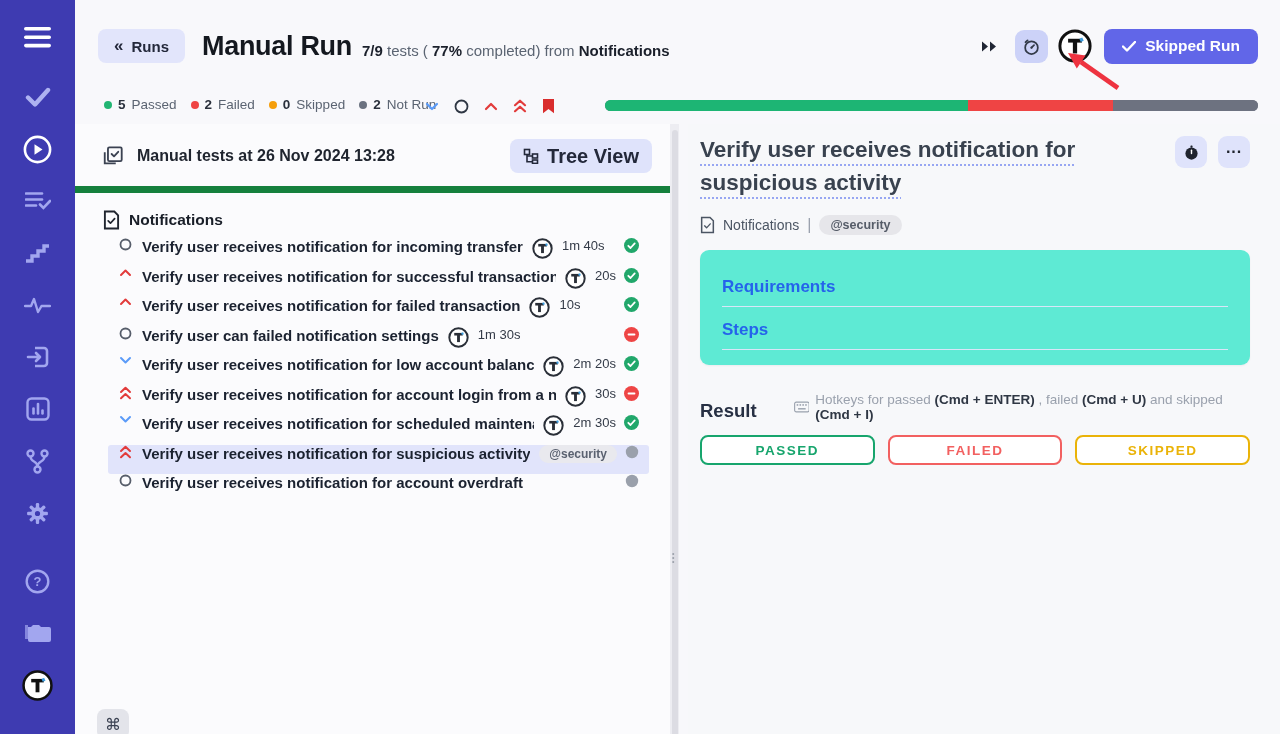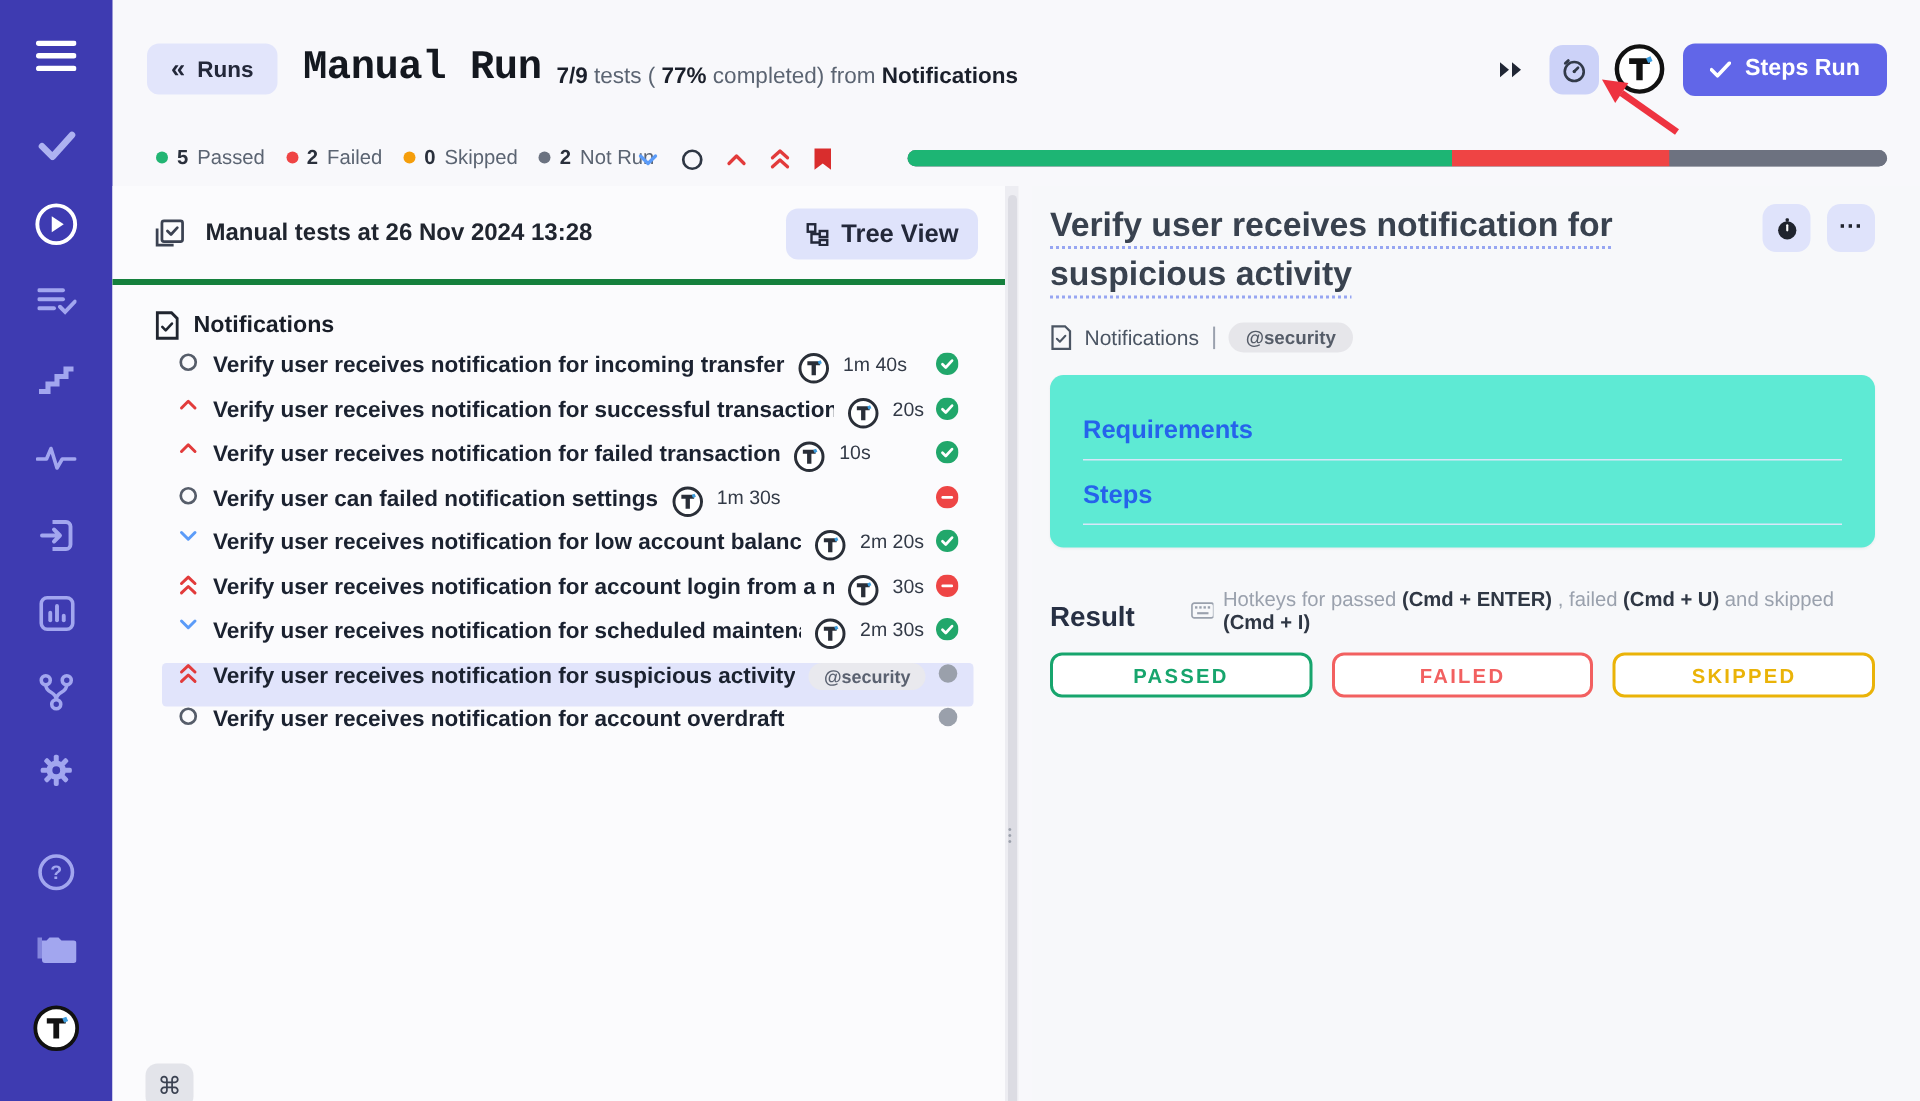--- a/index.html
+++ b/index.html
@@ -25,21 +25,21 @@
   
   .topbar {
     position:absolute; left:75px; top:0; width:1205px; height:88px;
     display:flex; align-items:center; padding:4px 22px 0 23px;
   }
   .runs-btn {
     display:flex; align-items:center; gap:8px; height:34px; padding:0 16px;
     background:#e2e5fb; border:none; border-radius:8px; cursor:pointer;
     font-family:inherit; font-size:15px; font-weight:700; color:#23283a;
   }
-  .page-title { font-size:27px; font-weight:800; color:#14181f; margin-left:17px; letter-spacing:-0.3px;font-family:Liberation Mono, monospace; }
+  .page-title { font-size:27px; font-weight:800; color:#14181f; margin-left:17px; letter-spacing:-0.3px; }
   .subtitle { margin-left:10px; font-size:15px; color:#5b6472; margin-top:8px; }
   .subtitle b { color:#1b202b; }
   .tb-spacer { flex:1; }
   .ff-btn { background:none; border:none; cursor:pointer; padding:4px; }
   .timer-btn {
     width:33px; height:33px; margin:0 10px 0 14px; border:none; border-radius:9px;
     background:#ccd2f8; display:flex; align-items:center; justify-content:center; cursor:pointer;
   }
   .logo-btn { background:none; border:none; cursor:pointer; padding:0; margin-right:12px; }
   .finish-btn {
@@ -58,25 +58,25 @@
   .filters { position:absolute; left:350px; top:1px; display:flex; align-items:center; gap:15px; }
   .filters .f { cursor:pointer; }
   .progressbar {
     position:absolute; left:530px; top:3px; width:653px; height:11px;
     border-radius:6px; overflow:hidden; display:flex; background:#6d7280;
   }
   .progressbar .seg { height:100%; }
 
   
   .list-panel { position:absolute; left:75px; top:124px; width:595px; bottom:0; background:#fbfbfd; }
-  .panel-head { display:flex; align-items:center; padding:15px 18px 13px 27px; border-bottom:4px solid #15803d; }
+  .panel-head { display:flex; align-items:center; padding:15px 18px 13px 27px; border-bottom:7px solid #15803d; }
   .panel-head .ph-title { margin-left:13px; font-size:16px; font-weight:700; color:#20252f; }
   .tree-btn {
     margin-left:auto; height:34px; padding:0 13px; border:none; border-radius:8px; cursor:pointer;
-    background:#dfe3fb; font-family:inherit; font-size:17px; font-weight:700; color:#23283a;
+    background:#dfe3fb; font-family:inherit; font-size:20px; font-weight:700; color:#23283a;
     display:flex; align-items:center; gap:8px;
   }
   .group-head { display:flex; align-items:center; gap:9px; padding:17px 0 8px 28px; font-size:15.5px; font-weight:700; color:#191e28; }
   .trow {
     display:flex; align-items:flex-start; height:29.5px;
     margin:0 21px 0 33px; padding:0 10px 0 10px; border-radius:3px; cursor:pointer;
   }
   .trow.selected { background:#e1e4fb; }
   .trow .pri { width:15px; display:flex; justify-content:center; margin-right:9px; flex:none; }
   .trow .t-title { font-size:15px; font-weight:600; color:#1b2230; white-space:nowrap; overflow:hidden; flex-shrink:1; min-width:0; }
@@ -277,21 +277,21 @@
         <circle cx="16" cy="16" r="14.2" fill="#fff" stroke="#111" stroke-width="2.8"></circle>
         <path d="M9.5 11h13" stroke="#111" stroke-width="3.6"></path>
         <path d="M16 11v12" stroke="#111" stroke-width="4"></path>
         <path d="M21.5 8.6l1.3 3" stroke="#3e9fe0" stroke-width="3"></path>
       </svg>
   </button>
   <button class="finish-btn">
     <svg width="14" height="11" viewBox="0 0 14 11">
         <path d="M1 5.5l4 4L13 1" fill="none" stroke="#fff" stroke-width="2.4" stroke-linecap="round" stroke-linejoin="round"></path>
       </svg>
-    <span>Steps Run</span>
+    <span>Skipped Run</span>
   </button>
 </header>
 <svg class="annot-arrow" width="64" height="42" viewBox="0 0 64 42">
   <path d="M56 38L19 12" stroke="#ee3340" stroke-width="4.6"></path>
   <polygon points="6,3 23.6,5.4 14.8,18.6" fill="#ee3340"></polygon>
 </svg>
 
 <div class="summary-row">
   <div class="summary">
     <span class="sum-item">

